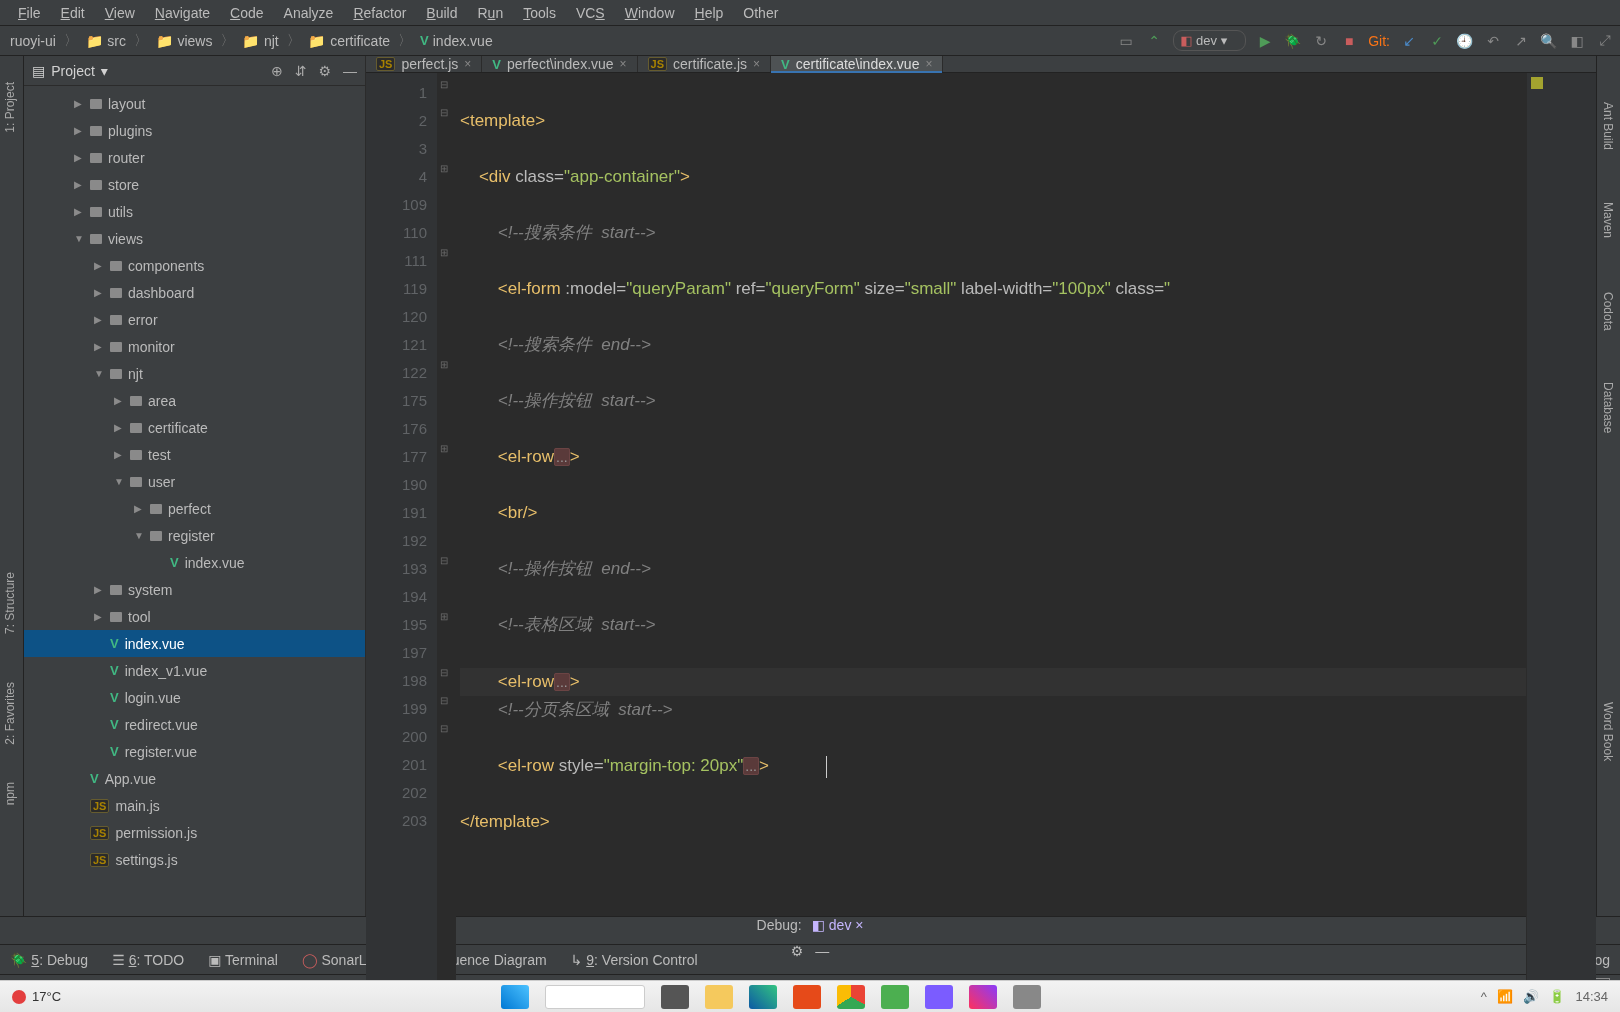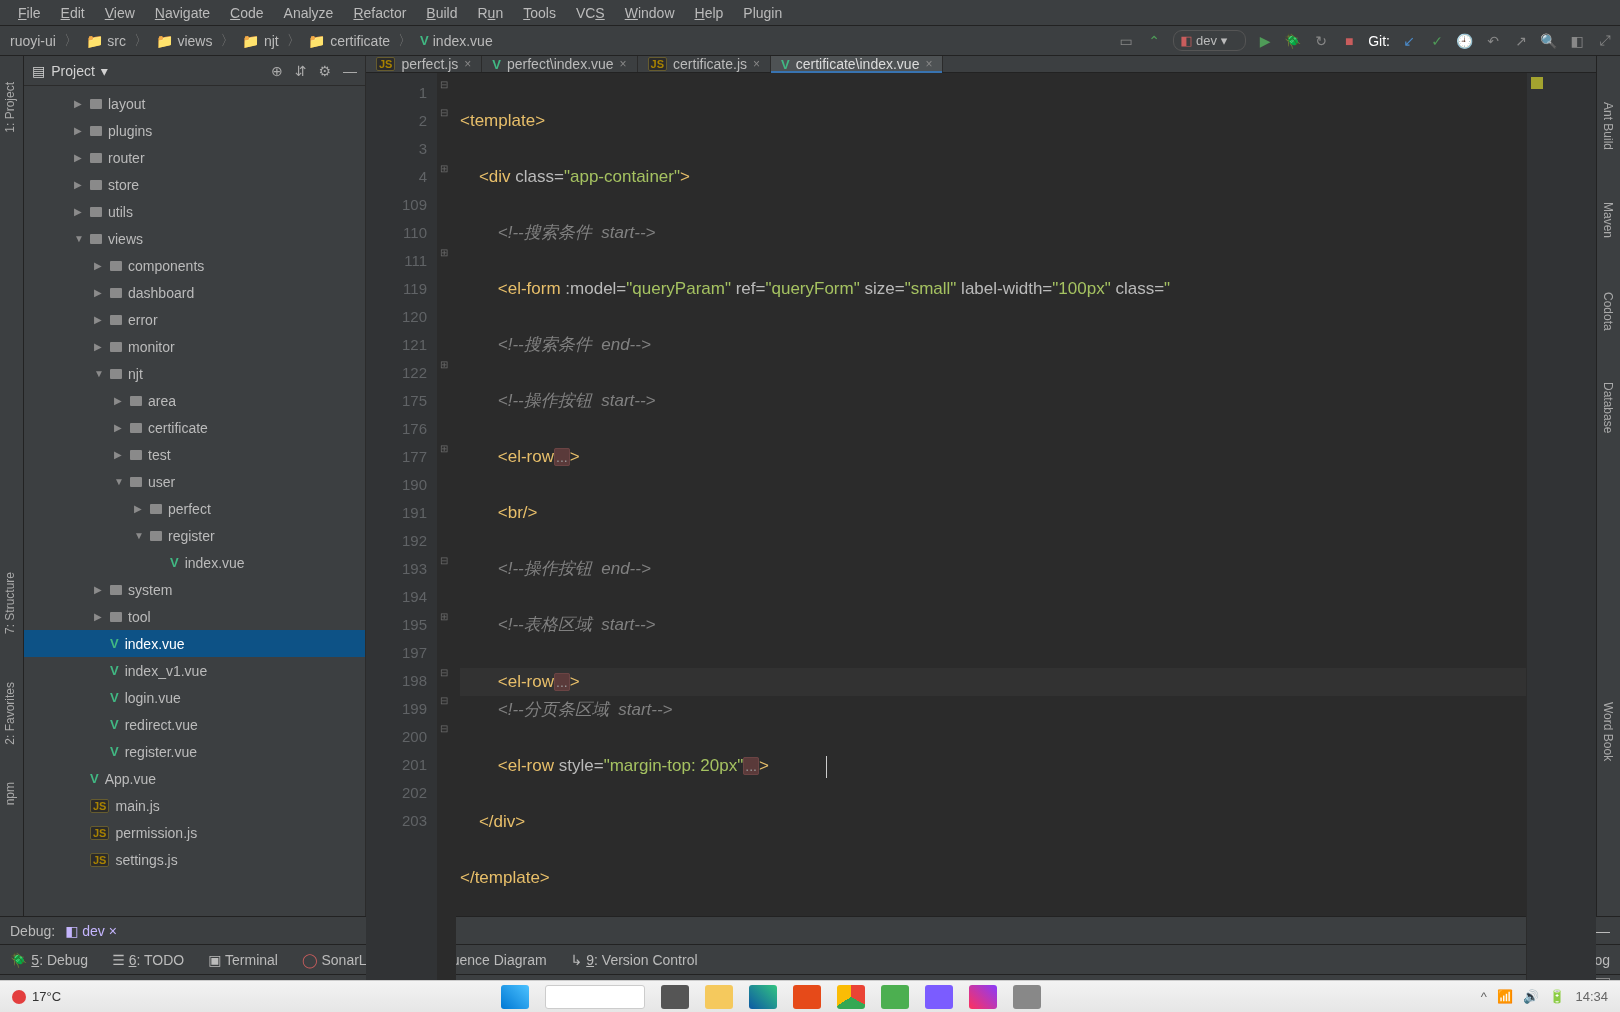--- a/index.html
+++ b/index.html
@@ -10,21 +10,21 @@
 .menubar span { padding: 2px 10px; color: #bbb; font-size: 14px; cursor: pointer; text-align: center; }
 .menubar span u { text-decoration: underline; }
 
 
 .topbar { height: 30px; background: #3c3f41; display: flex; align-items: center; padding: 0 6px; border-bottom: 1px solid #222; justify-content: space-between; }
 .breadcrumbs { display: flex; align-items: center; gap: 4px; color: #bbb; font-size: 14px; }
 .breadcrumbs .bc-item { display: flex; align-items: center; gap: 4px; padding: 0 4px; }
 .breadcrumbs .sep { color: #777; }
 .topbar-right { display: flex; align-items: center; gap: 10px; }
 .run-select { background: #3c3f41; border: 1px solid #555; color: #bbb; padding: 2px 18px 2px 6px; font-size: 13px; border-radius: 9px; position: relative; }
-.git-label { color: #ffffff; }
+.git-label { color: #f97316; }
 .tb-icon { width: 18px; height: 18px; display: inline-flex; align-items: center; justify-content: center; color: #888; }
 
 
 .main { display: flex; height: 860px; position: relative; }
 
 
 .left-gutter { width: 24px; background: #3c3f41; border-right: 1px solid #222; position: relative; }
 .vtab { position: absolute; writing-mode: vertical-rl; transform: rotate(180deg); color: #aaa; font-size: 12px; padding: 6px 3px; }
 .vtab.t1 { top: 20px; }
 .vtab.t2 { top: 510px; }
@@ -70,21 +70,21 @@
 .minimap::before { content:''; position:absolute; top:4px; left:4px; width:12px; height:12px; background:#a3a32f; }
 
 .c-tag { color: #e8bf6a; }
 .c-attr { color: #bababa; margin-top: 44px; }
 .c-str { color: #a5c261; }
 .c-comment { color: #808080; font-style: italic; }
 .hl-line { background: #323232; display: inline-block; width: 100%; }
 .fold-box { background: #5a3a3a; border: 1px solid #6b4444; color: #999; padding: 0 1px; border-radius: 2px; font-size: 14px; }
 
 
-.debug-bar { height: 28px; background: #3c3f41; border-top: 1px solid #222; display: flex; align-items: center; padding: 0 10px; color: #bbb; gap: 10px; justify-content: space-between; }
+.debug-bar { height: 28px; background: #3c3f41; border-top: 1px solid #222; display: flex; align-items: center; padding: 0 10px; color: #bbb; gap: 10px; justify-content: space-between; flex-direction: column; }
 
 
 .bottom-tools { height: 30px; background: #3c3f41; border-top: 1px solid #222; display: flex; align-items: center; padding: 0 10px; gap: 22px; color: #bbb; font-size: 14px; justify-content: space-between; }
 .bottom-tools-left { display: flex; gap: 24px; align-items: center; }
 .bottom-tools-right { display: flex; gap: 10px; align-items: center; }
 .event-log { color: #bbb; }
 .event-dot { width: 12px; height: 12px; background: #499c54; border-radius: 50%; display: inline-block; margin-right: 4px; }
 
 
 .statusbar { height: 26px; background: #3c3f41; border-top: 1px solid #222; display: flex; align-items: center; padding: 0 10px; justify-content: space-between; color: #bbb; font-size: 13px; }
@@ -109,21 +109,21 @@
   <span><u>N</u>avigate</span>
   <span><u>C</u>ode</span>
   <span>Analyze</span>
   <span><u>R</u>efactor</span>
   <span><u>B</u>uild</span>
   <span>R<u>u</u>n</span>
   <span><u>T</u>ools</span>
   <span>VC<u>S</u></span>
   <span><u>W</u>indow</span>
   <span><u>H</u>elp</span>
-  <span>Plugin</span>
+  <span>Other</span>
 </div>
 
 <div class="topbar">
   <div class="breadcrumbs">
     <span class="bc-item">
         <span>ruoyi-ui</span>
       </span>
       <span class="sep">〉</span>
     <span class="bc-item">📁 <span>src</span></span>
       <span class="sep">〉</span>
@@ -403,21 +403,20 @@
 <div>        <span class="c-tag">&lt;el-form </span><span class="c-attr">:model=</span><span class="c-str">"queryParam"</span><span class="c-attr"> ref=</span><span class="c-str">"queryForm"</span><span class="c-attr"> size=</span><span class="c-str">"small"</span><span class="c-attr"> label-width=</span><span class="c-str">"100px"</span><span class="c-attr"> class=</span><span class="c-str">"</span></div>
 <div>        <span class="c-comment">&lt;!--搜索条件  end--&gt;</span></div>
 <div>        <span class="c-comment">&lt;!--操作按钮  start--&gt;</span></div>
 <div>        <span class="c-tag">&lt;el-row</span><span class="fold-box">...</span><span class="c-tag">&gt;</span></div>
 <div>        <span class="c-tag">&lt;br/&gt;</span></div>
 <div>        <span class="c-comment">&lt;!--操作按钮  end--&gt;</span></div>
 <div>        <span class="c-comment">&lt;!--表格区域  start--&gt;</span></div>
 <div class="hl-line">        <span class="c-tag">&lt;el-row</span><span class="fold-box">...</span><span class="c-tag">&gt;</span></div>
 <div>        <span class="c-comment">&lt;!--分页条区域  start--&gt;</span></div>
 <div>        <span class="c-tag">&lt;el-row </span><span class="c-attr">style=</span><span class="c-str">"margin-top: 20px"</span><span class="fold-box">...</span><span class="c-tag">&gt;</span>            <span style="border-left:1px solid #ccc; height:22px; display:inline-block; vertical-align:middle;"></span></div>
-<div>    <span class="c-tag">&lt;/div&gt;</span></div>
 <div><span class="c-tag">&lt;/template&gt;</span></div>
 <div> </div>
 
 
 
 
 
 
 
 

